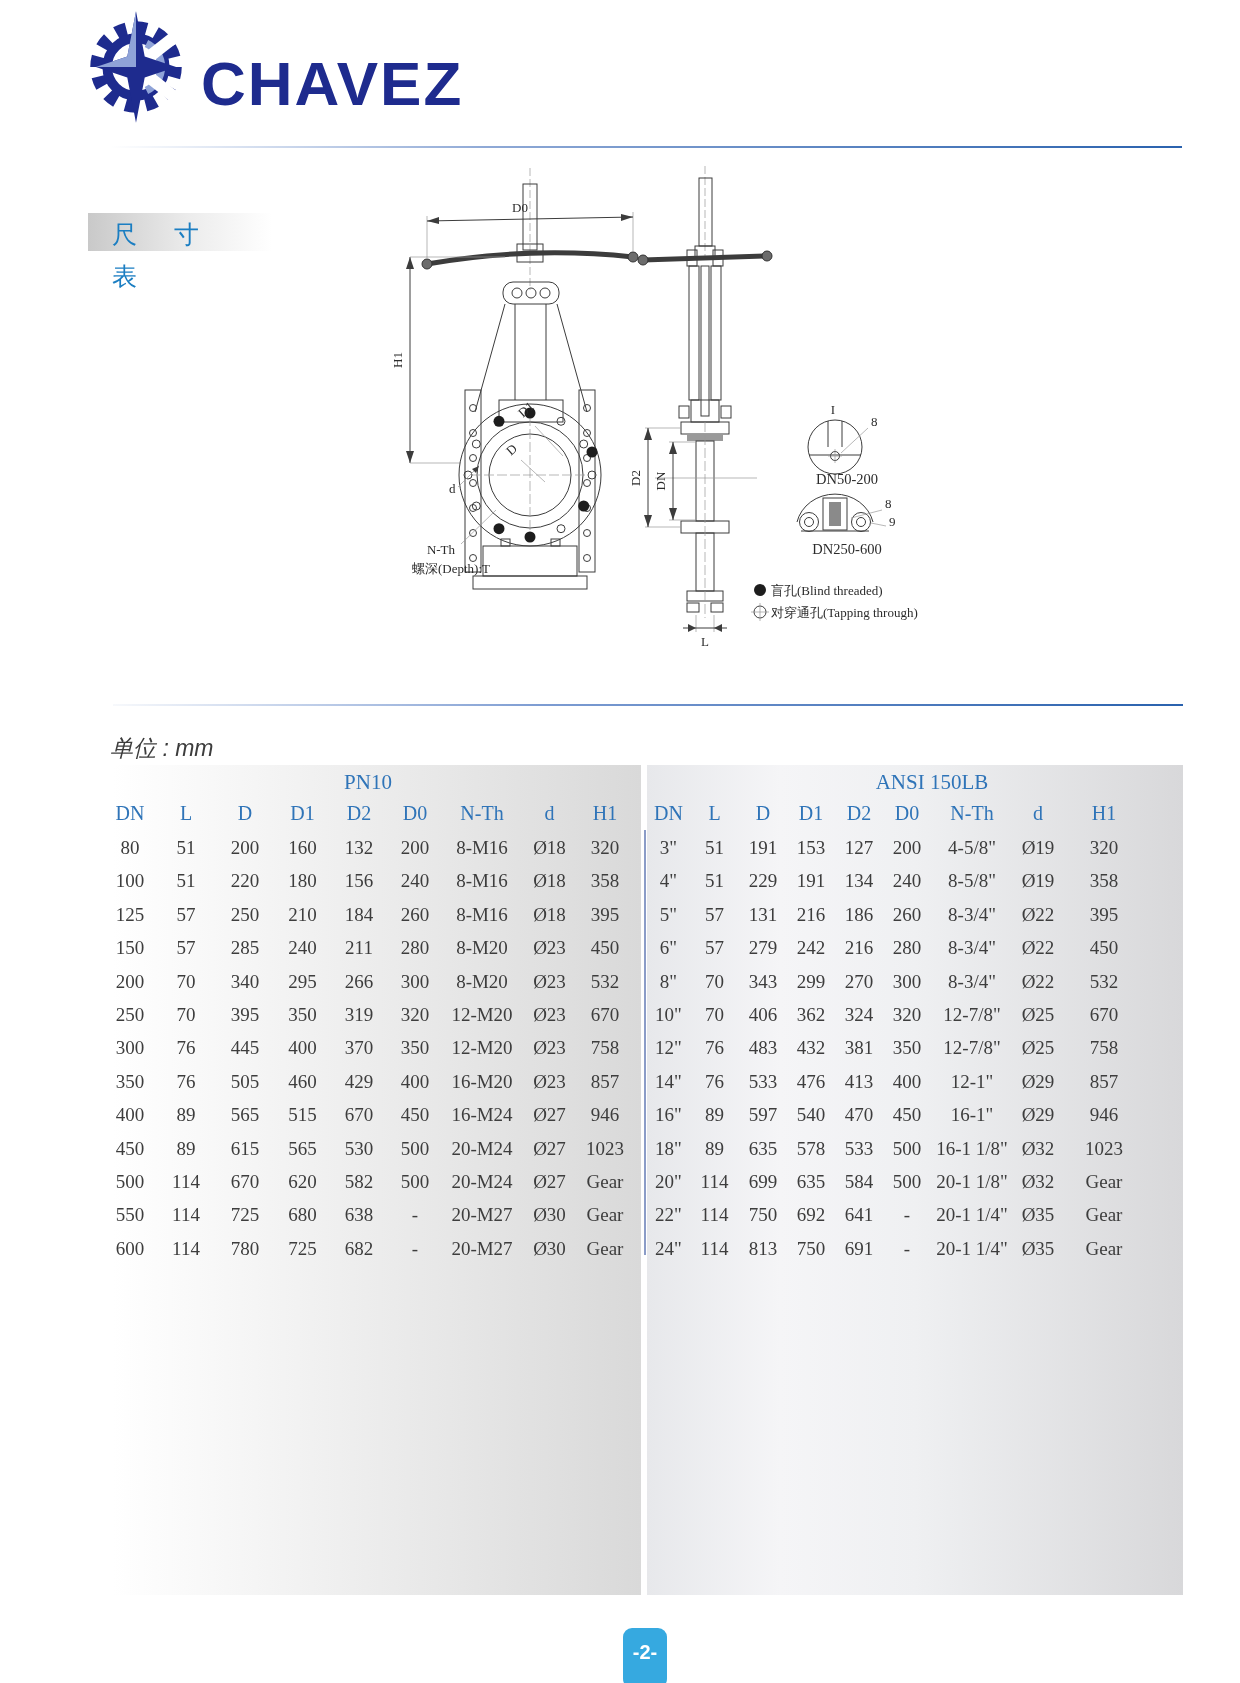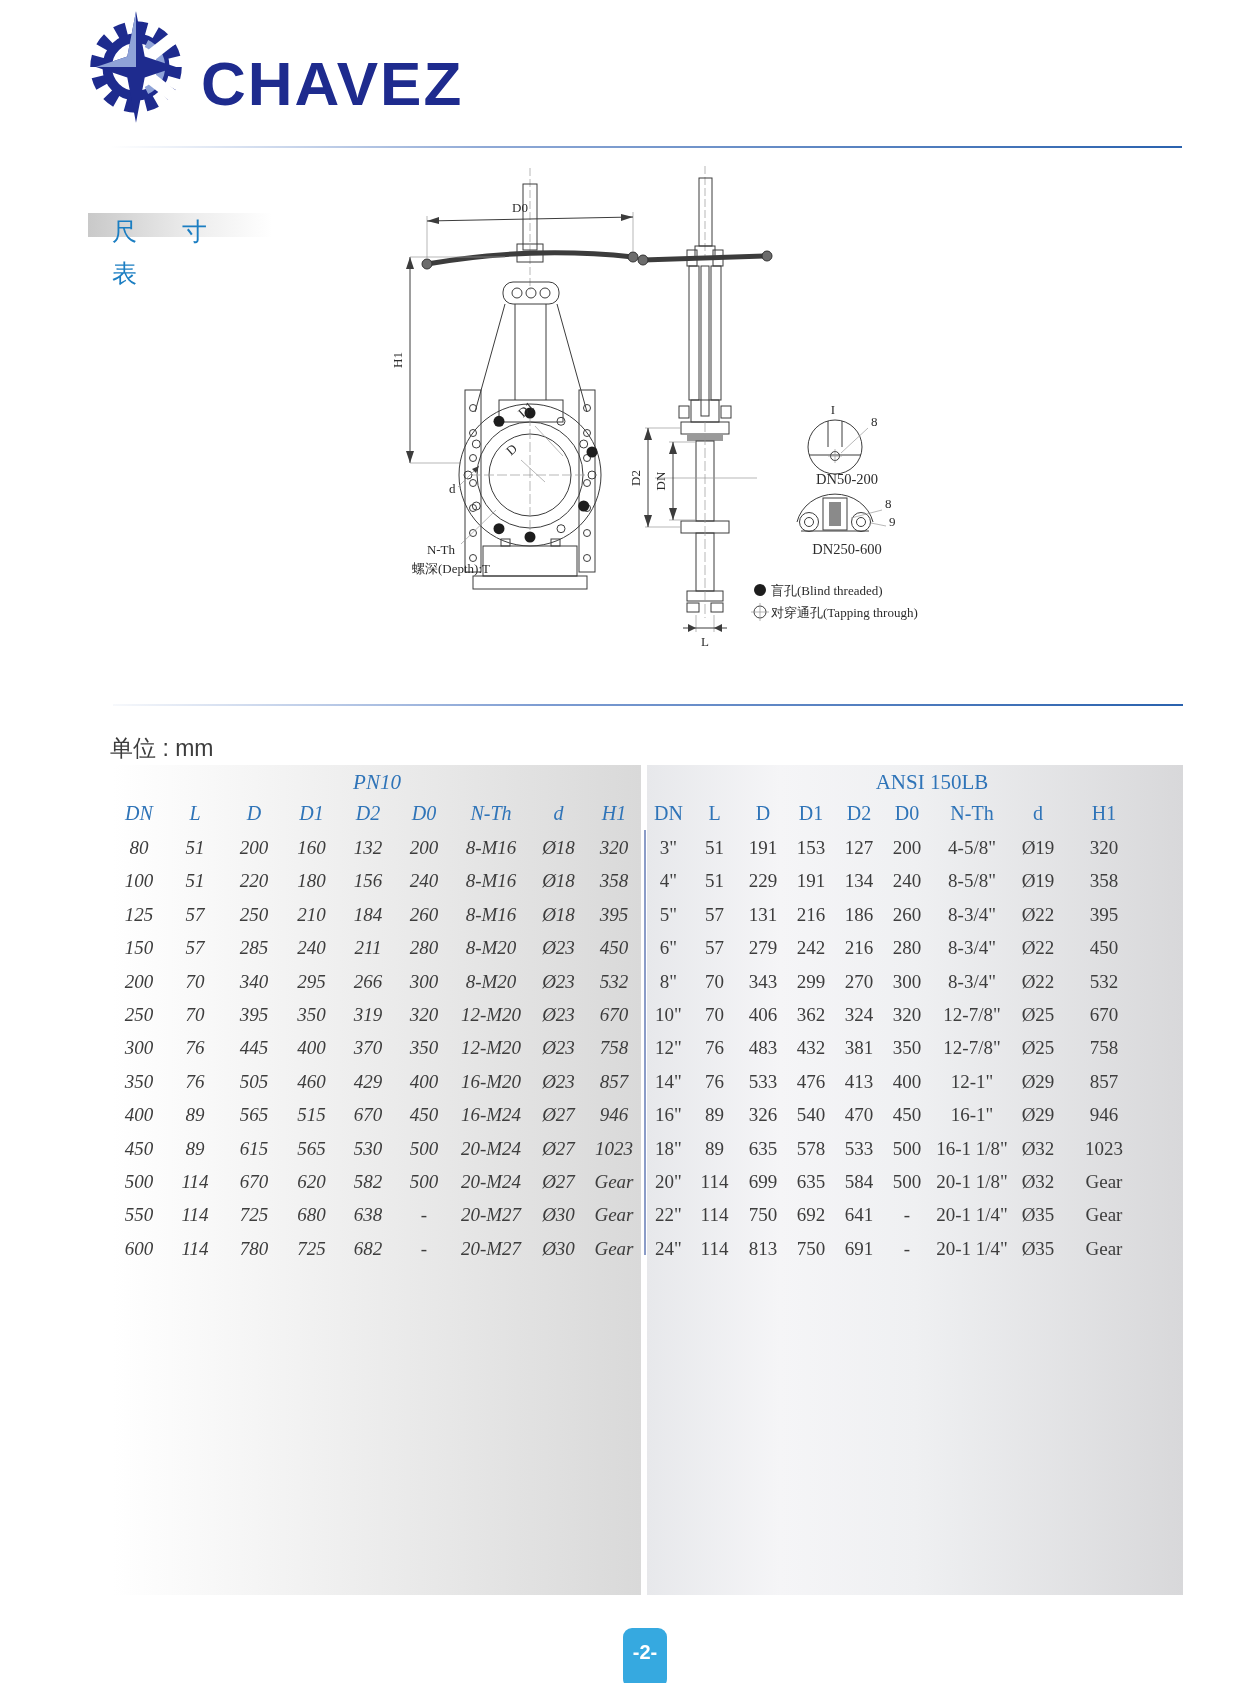--- a/index.html
+++ b/index.html
@@ -7,48 +7,48 @@
         font-family:"Liberation Serif","DejaVu Serif",serif;margin-left:25px;}
 
   
   .logo-icon{position:absolute;left:50px;top:6px;width:122px;height:122px;}
   .brand-text{position:absolute;left:176px;top:48px;font-family:"Liberation Sans","DejaVu Sans",sans-serif;
               font-weight:bold;font-size:62px;letter-spacing:2px;color:#1e2b8e;transform:scaleY(.98);}
   .logo-rule{position:absolute;left:85px;top:146px;width:1072px;height:2px;
              background:linear-gradient(to right,rgba(190,205,230,0),#8fa9d6 35%,#2a62ae 100%);}
 
   
-  .section-label{position:absolute;left:63px;top:213px;width:184px;height:24px;line-height:42px;
+  .section-label{position:absolute;left:63px;top:213px;width:184px;height:38px;line-height:42px;
                  padding-left:24px;box-sizing:border-box;
                  background:linear-gradient(to right,#c9c9c9,#ececec 55%,rgba(255,255,255,0));
-                 color:#1b7ec2;font-family:Liberation Mono, monospace;
+                 color:#1b7ec2;font-family:Liberation Sans, sans-serif;
                  font-size:25px;letter-spacing:15px;}
 
   
   .drawing{position:absolute;left:340px;top:160px;width:580px;height:500px;}
   .drawing svg{width:100%;height:100%;}
   .dwg-line{stroke:#3c3c3c;stroke-width:1;fill:none;}
   .dwg-thin{stroke:#999;stroke-width:.7;fill:none;}
   .dwg-txt{font-family:"Liberation Serif","DejaVu Serif",serif;font-size:13px;fill:#2b2b2b;}
 
   
   .table-rule{position:absolute;left:88px;top:704px;width:1070px;height:2px;
               background:linear-gradient(to right,rgba(200,212,233,.15),#7d9cd2 40%,#2a62ae 100%);}
   .unit-label{position:absolute;left:85px;top:733px;font-family:"Liberation Sans","DejaVu Sans",sans-serif;
-              font-size:23px;color:#3c3c3c;}
+              font-size:23px;color:#3c3c3c;font-style:italic;}
 
   
   .band1{position:absolute;left:88px;top:765px;width:528px;height:830px;
          background:linear-gradient(to right,#ffffff 0%,#f2f2f2 35%,#d9d9d9 100%);}
   .band2{position:absolute;left:622px;top:765px;width:536px;height:830px;
          background:linear-gradient(to right,#e7e8eb 0%,#f5f5f7 25%,#eff0f2 50%,#d8d8da 100%);}
   .mid-divider{position:absolute;left:619px;top:830px;width:2px;height:425px;background:#8b9cc7;}
 
   .half{position:absolute;top:765px;}
-  .half1{left:88px;width:528px;font-style:italic;}
+  .half1{left:79px;width:528px;}
   .half2{left:622px;width:536px;}
   .group-title{height:30px;line-height:34px;text-align:center;font-size:21px;color:#2f74b8;}
   .half2 .group-title{width:498px;padding-left:36px;}
   .grid{display:grid;}
   .half1 .grid{grid-template-columns:52px 60px 58px 57px 56px 56px 78px 57px 54px;}
   .half2 .grid{grid-template-columns:43px 49px 48px 48px 48px 48px 82px 50px 82px;}
   .th{height:36px;line-height:36px;text-align:center;font-size:20px;color:#2f74b8;}
   .td{height:33.4px;line-height:33.4px;text-align:center;font-size:19px;color:#3d3d3d;white-space:nowrap;}
 
   
@@ -494,21 +494,21 @@
         <div class="td">76</div>
         <div class="td">533</div>
         <div class="td">476</div>
         <div class="td">413</div>
         <div class="td">400</div>
         <div class="td">12-1"</div>
         <div class="td">Ø29</div>
         <div class="td">857</div>
         <div class="td">16"</div>
         <div class="td">89</div>
-        <div class="td">326</div>
+        <div class="td">597</div>
         <div class="td">540</div>
         <div class="td">470</div>
         <div class="td">450</div>
         <div class="td">16-1"</div>
         <div class="td">Ø29</div>
         <div class="td">946</div>
         <div class="td">18"</div>
         <div class="td">89</div>
         <div class="td">635</div>
         <div class="td">578</div>

